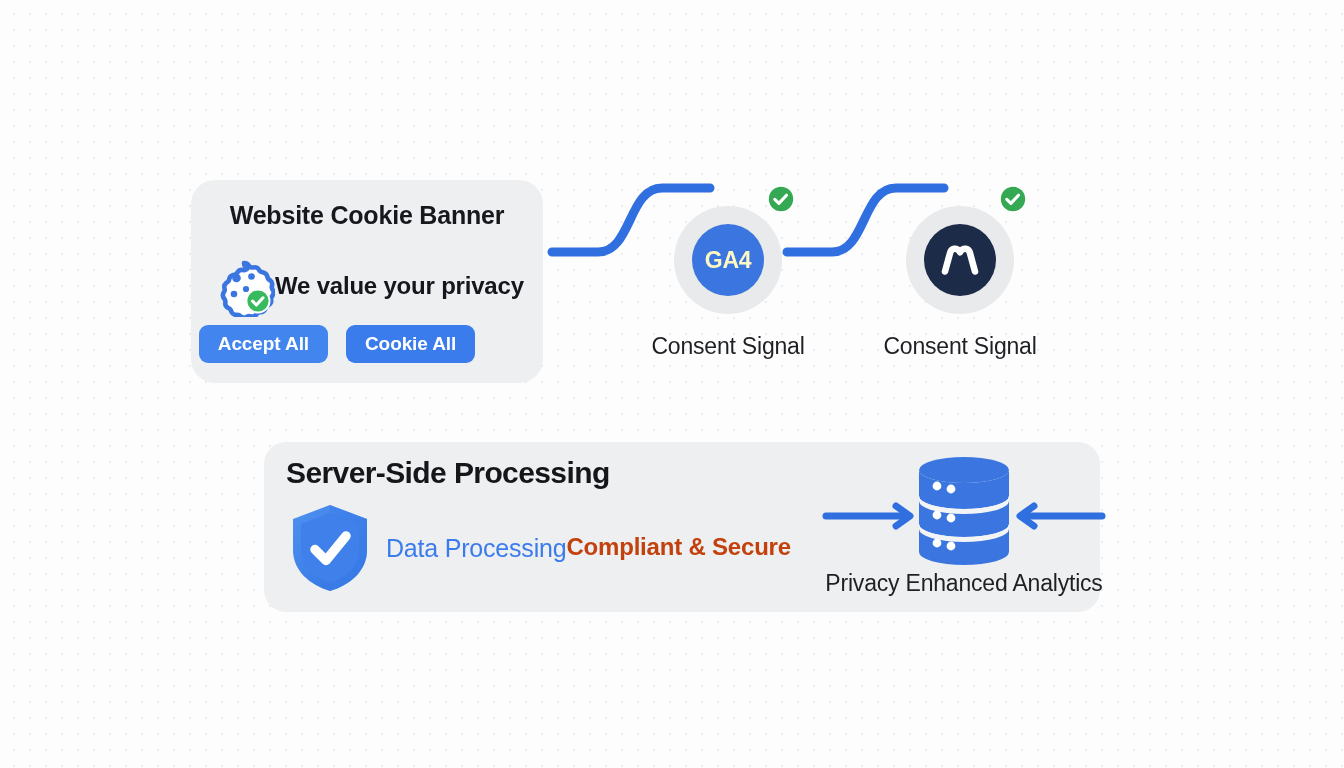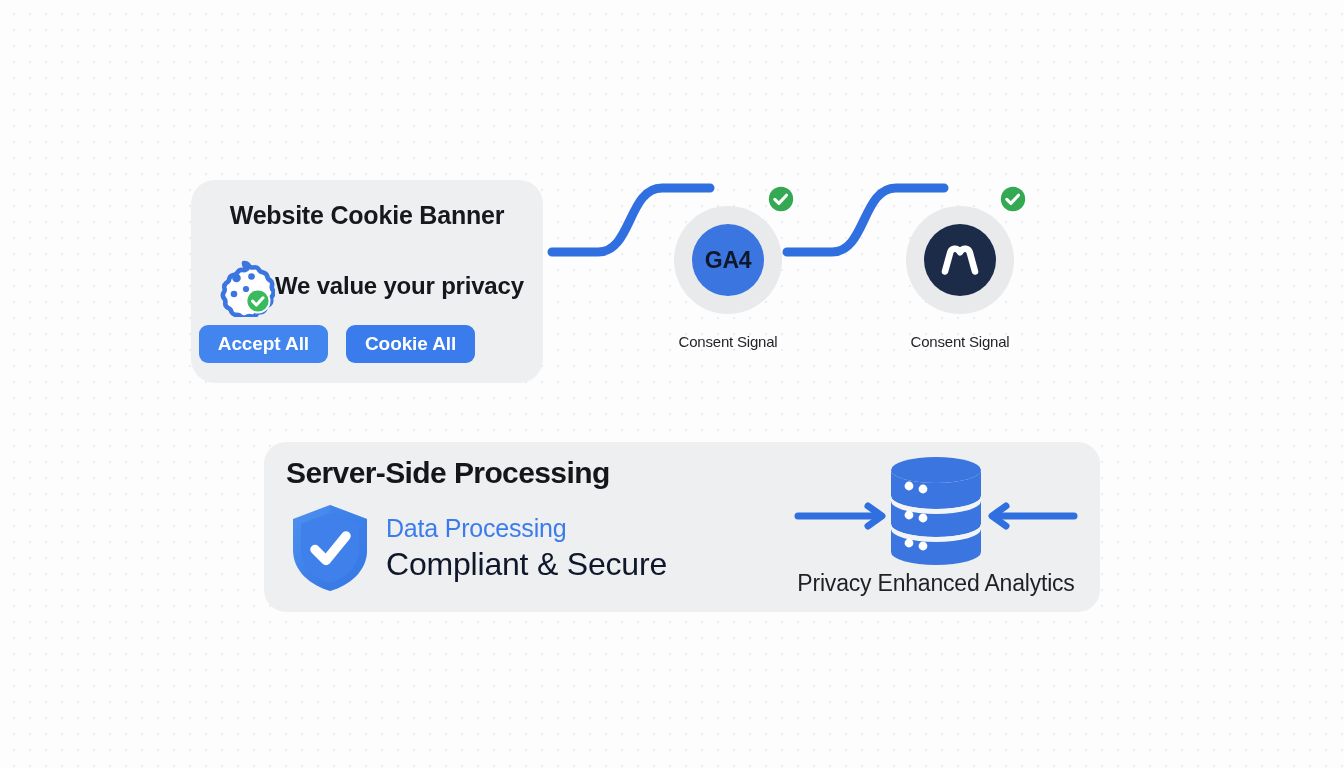--- a/index.html
+++ b/index.html
@@ -121,40 +121,40 @@
   .node-core {
     position: absolute;
     left: 18px;
     top: 18px;
     width: 72px;
     height: 72px;
     border-radius: 50%;
     display: flex;
     align-items: center;
     justify-content: center;
-    color: #0f172a;
+    color: #fef9c3;
     font-size: 23px;
     font-weight: 700;
     letter-spacing: -0.3px;
   }
   .node-core.ga4 { background: #3b76e0; }
   .node-core.matomo { background: #1c2c48; }
   .node-badge {
     position: absolute;
     right: -14px;
     top: -22px;
     width: 30px;
     height: 30px;
   }
   .node-caption {
     position: absolute;
     top: 127px;
     left: 50%;
     transform: translateX(-50%);
-    font-size: 15px;
+    font-size: 23px;
     font-weight: 400;
     color: #1e2024;
     white-space: nowrap;
     letter-spacing: -0.2px;
   }
 
   
   .server-panel {
     position: absolute;
     left: 264px;
@@ -182,43 +182,42 @@
     align-items: center;
   }
   .shield-icon {
     width: 84px;
     height: 92px;
     flex: 0 0 84px;
   }
   .server-texts {
     margin-left: 14px;
     display: flex;
-    flex-direction: column;
     justify-content: center;
   }
   .server-line-1 {
     font-size: 25px;
     font-weight: 400;
     color: #3b7ced;
     letter-spacing: -0.2px;
     line-height: 1.28;
     white-space: nowrap;
   }
   .server-line-2 {
-    font-size: 32px;
-    font-weight: 400;
-    color: #0f172a;
+    font-size: 24px;
+    font-weight: 700;
+    color: #c2410c;
     letter-spacing: -0.2px;
     line-height: 1.28;
     white-space: nowrap;
   }
 
   .db-group {
     position: absolute;
-    left: 512px;
+    left: 540px;
     top: 10px;
     width: 320px;
     height: 150px;
   }
   .db-flow {
     position: absolute;
     left: 0;
     top: 0;
     width: 320px;
     height: 115px;

